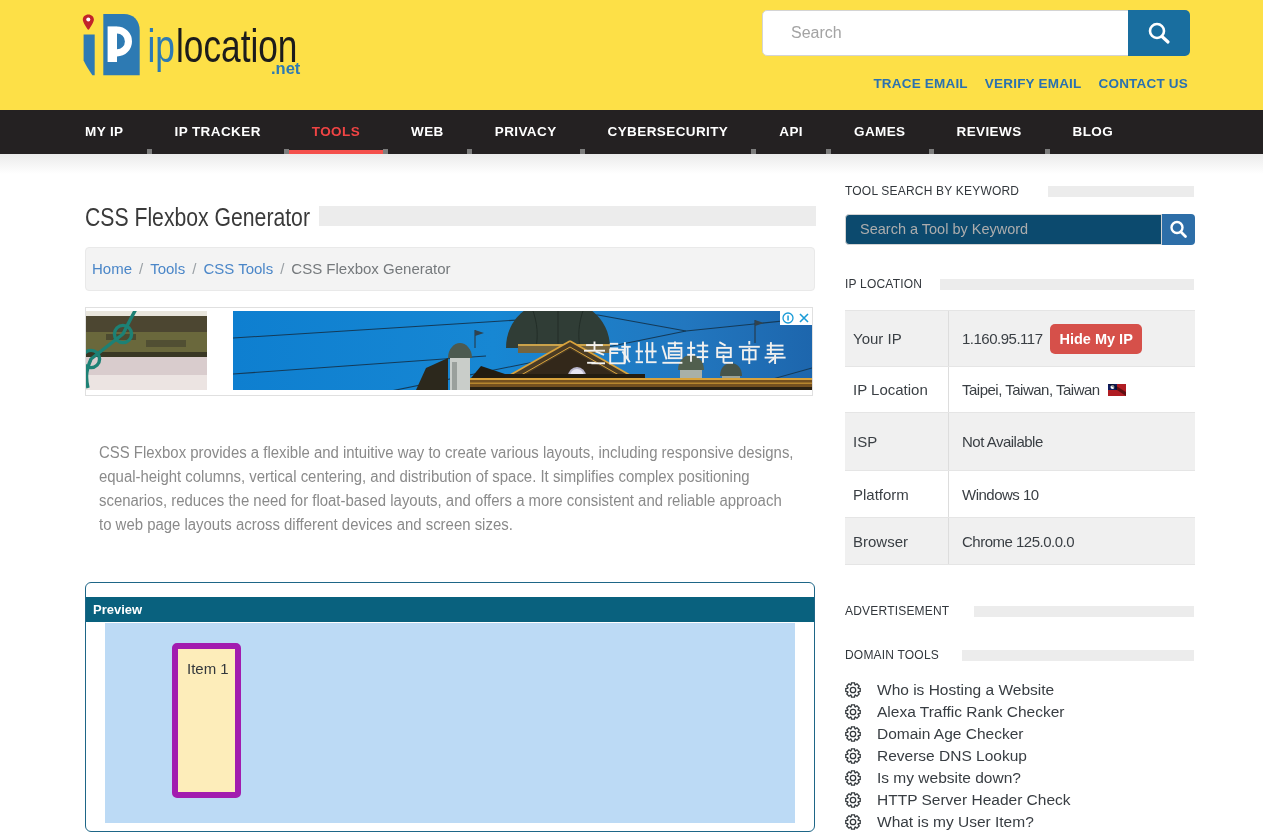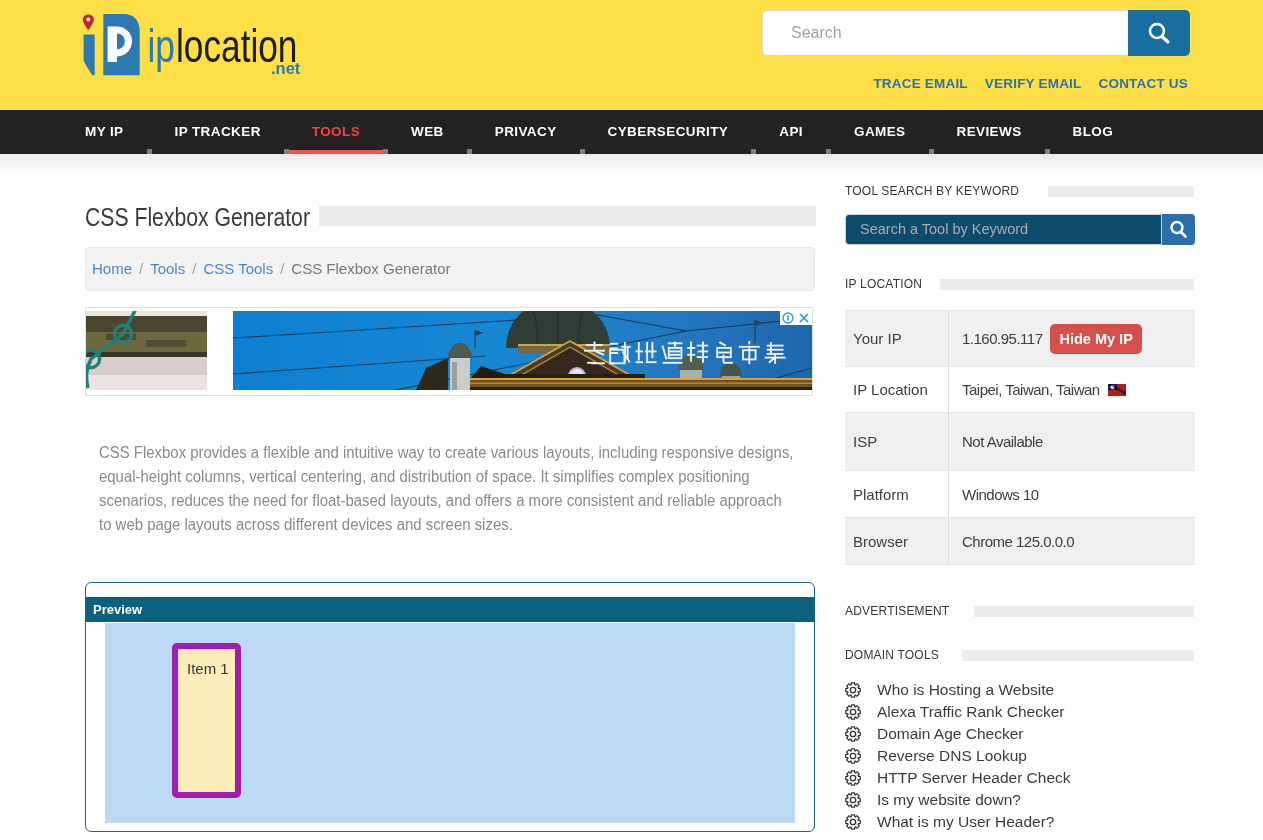--- a/index.html
+++ b/index.html
@@ -366,29 +366,29 @@
         <path d="M5.2,-1.9 L7.2,-1.5 L7.2,1.5 L5.2,1.9 L5.0,2.3 L6.2,4.0 L4.0,6.2 L2.3,5.0 L1.9,5.2 L1.5,7.2 L-1.5,7.2 L-1.9,5.2 L-2.3,5.0 L-4.0,6.2 L-6.2,4.0 L-5.0,2.3 L-5.2,1.9 L-7.2,1.5 L-7.2,-1.5 L-5.2,-1.9 L-5.0,-2.3 L-6.2,-4.0 L-4.0,-6.2 L-2.3,-5.0 L-1.9,-5.2 L-1.5,-7.2 L1.5,-7.2 L1.9,-5.2 L2.3,-5.0 L4.0,-6.2 L6.2,-4.0 L5.0,-2.3 Z" fill="none" stroke="#33383c" stroke-width="1.3"></path>
         <circle r="2.7" fill="none" stroke="#33383c" stroke-width="1.3"></circle>
       </svg>
       <span>Reverse DNS Lookup</span>
     </div>
   <div class="it">
       <svg width="16" height="16" viewBox="-8 -8 16 16">
         <path d="M5.2,-1.9 L7.2,-1.5 L7.2,1.5 L5.2,1.9 L5.0,2.3 L6.2,4.0 L4.0,6.2 L2.3,5.0 L1.9,5.2 L1.5,7.2 L-1.5,7.2 L-1.9,5.2 L-2.3,5.0 L-4.0,6.2 L-6.2,4.0 L-5.0,2.3 L-5.2,1.9 L-7.2,1.5 L-7.2,-1.5 L-5.2,-1.9 L-5.0,-2.3 L-6.2,-4.0 L-4.0,-6.2 L-2.3,-5.0 L-1.9,-5.2 L-1.5,-7.2 L1.5,-7.2 L1.9,-5.2 L2.3,-5.0 L4.0,-6.2 L6.2,-4.0 L5.0,-2.3 Z" fill="none" stroke="#33383c" stroke-width="1.3"></path>
         <circle r="2.7" fill="none" stroke="#33383c" stroke-width="1.3"></circle>
       </svg>
+      <span>Is my website down?</span>
+    </div>
+  <div class="it">
+      <svg width="16" height="16" viewBox="-8 -8 16 16">
+        <path d="M5.2,-1.9 L7.2,-1.5 L7.2,1.5 L5.2,1.9 L5.0,2.3 L6.2,4.0 L4.0,6.2 L2.3,5.0 L1.9,5.2 L1.5,7.2 L-1.5,7.2 L-1.9,5.2 L-2.3,5.0 L-4.0,6.2 L-6.2,4.0 L-5.0,2.3 L-5.2,1.9 L-7.2,1.5 L-7.2,-1.5 L-5.2,-1.9 L-5.0,-2.3 L-6.2,-4.0 L-4.0,-6.2 L-2.3,-5.0 L-1.9,-5.2 L-1.5,-7.2 L1.5,-7.2 L1.9,-5.2 L2.3,-5.0 L4.0,-6.2 L6.2,-4.0 L5.0,-2.3 Z" fill="none" stroke="#33383c" stroke-width="1.3"></path>
+        <circle r="2.7" fill="none" stroke="#33383c" stroke-width="1.3"></circle>
+      </svg>
       <span>HTTP Server Header Check</span>
     </div>
   <div class="it">
       <svg width="16" height="16" viewBox="-8 -8 16 16">
         <path d="M5.2,-1.9 L7.2,-1.5 L7.2,1.5 L5.2,1.9 L5.0,2.3 L6.2,4.0 L4.0,6.2 L2.3,5.0 L1.9,5.2 L1.5,7.2 L-1.5,7.2 L-1.9,5.2 L-2.3,5.0 L-4.0,6.2 L-6.2,4.0 L-5.0,2.3 L-5.2,1.9 L-7.2,1.5 L-7.2,-1.5 L-5.2,-1.9 L-5.0,-2.3 L-6.2,-4.0 L-4.0,-6.2 L-2.3,-5.0 L-1.9,-5.2 L-1.5,-7.2 L1.5,-7.2 L1.9,-5.2 L2.3,-5.0 L4.0,-6.2 L6.2,-4.0 L5.0,-2.3 Z" fill="none" stroke="#33383c" stroke-width="1.3"></path>
         <circle r="2.7" fill="none" stroke="#33383c" stroke-width="1.3"></circle>
       </svg>
-      <span>Is my website down?</span>
-    </div>
-  <div class="it">
-      <svg width="16" height="16" viewBox="-8 -8 16 16">
-        <path d="M5.2,-1.9 L7.2,-1.5 L7.2,1.5 L5.2,1.9 L5.0,2.3 L6.2,4.0 L4.0,6.2 L2.3,5.0 L1.9,5.2 L1.5,7.2 L-1.5,7.2 L-1.9,5.2 L-2.3,5.0 L-4.0,6.2 L-6.2,4.0 L-5.0,2.3 L-5.2,1.9 L-7.2,1.5 L-7.2,-1.5 L-5.2,-1.9 L-5.0,-2.3 L-6.2,-4.0 L-4.0,-6.2 L-2.3,-5.0 L-1.9,-5.2 L-1.5,-7.2 L1.5,-7.2 L1.9,-5.2 L2.3,-5.0 L4.0,-6.2 L6.2,-4.0 L5.0,-2.3 Z" fill="none" stroke="#33383c" stroke-width="1.3"></path>
-        <circle r="2.7" fill="none" stroke="#33383c" stroke-width="1.3"></circle>
-      </svg>
-      <span>What is my User Header?</span>
+      <span>What is my User Item?</span>
     </div>
 </div>
 
 </body></html>

